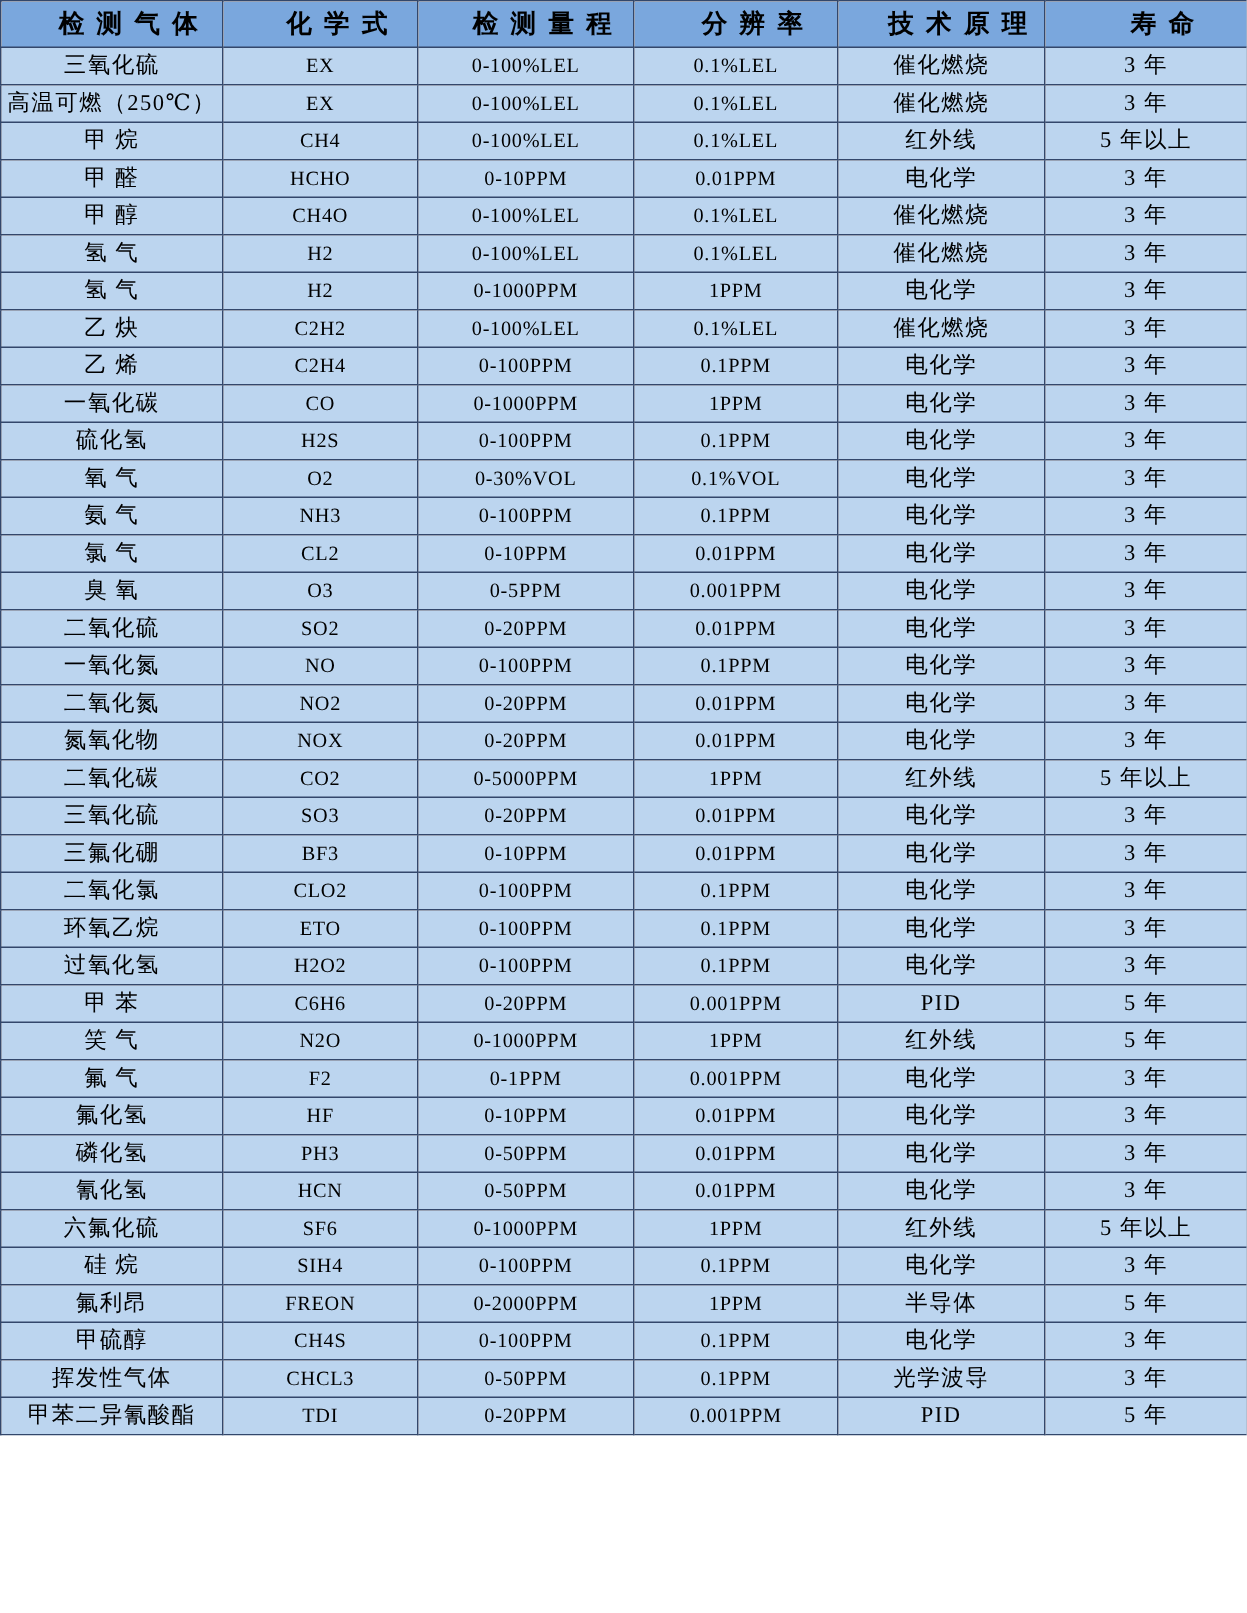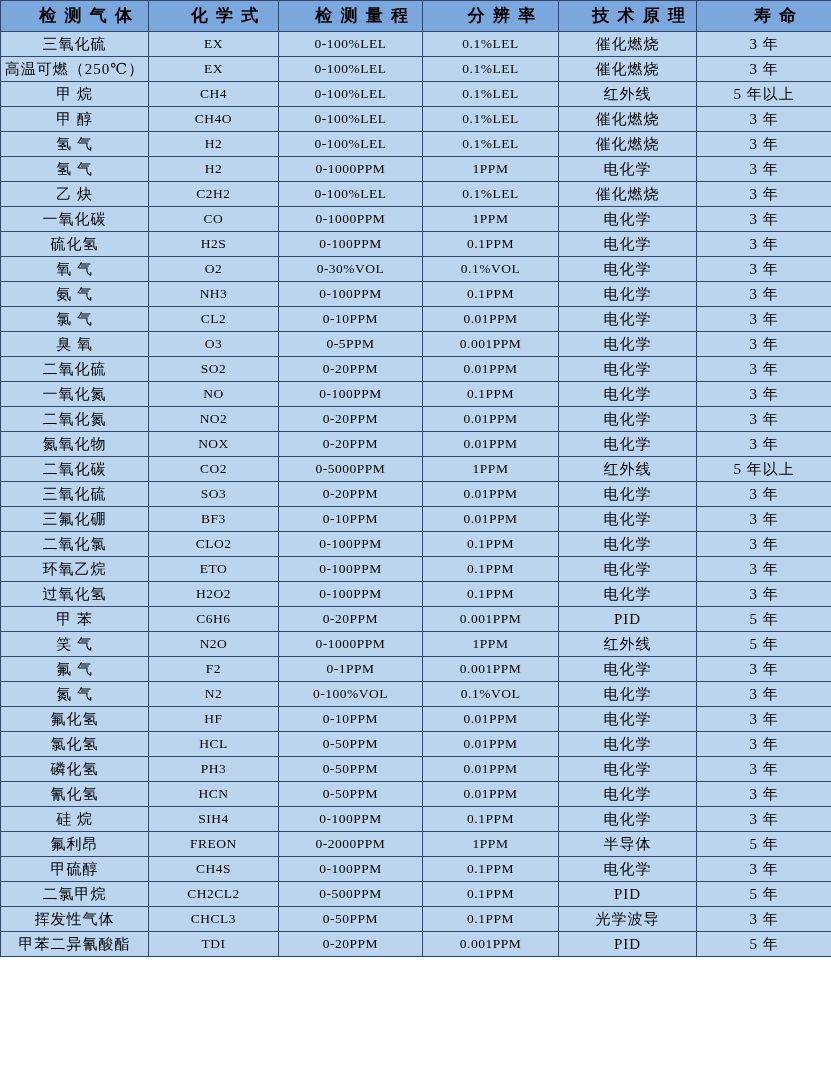--- a/index.html
+++ b/index.html
@@ -99,20 +99,28 @@
       </tr>
       <tr>
         <td class="cn">甲 烷</td>
         <td class="latin">CH4</td>
         <td class="latin">0-100%LEL</td>
         <td class="latin">0.1%LEL</td>
         <td class="cn">红外线</td>
         <td class="cn">5 年以上</td>
       </tr>
       <tr>
+        <td class="cn">甲 醛</td>
+        <td class="latin">HCHO</td>
+        <td class="latin">0-10PPM</td>
+        <td class="latin">0.01PPM</td>
+        <td class="cn">电化学</td>
+        <td class="cn">3 年</td>
+      </tr>
+      <tr>
         <td class="cn">甲 醇</td>
         <td class="latin">CH4O</td>
         <td class="latin">0-100%LEL</td>
         <td class="latin">0.1%LEL</td>
         <td class="cn">催化燃烧</td>
         <td class="cn">3 年</td>
       </tr>
       <tr>
         <td class="cn">氢 气</td>
         <td class="latin">H2</td>
@@ -128,20 +136,28 @@
         <td class="latin">1PPM</td>
         <td class="cn">电化学</td>
         <td class="cn">3 年</td>
       </tr>
       <tr>
         <td class="cn">乙 炔</td>
         <td class="latin">C2H2</td>
         <td class="latin">0-100%LEL</td>
         <td class="latin">0.1%LEL</td>
         <td class="cn">催化燃烧</td>
+        <td class="cn">3 年</td>
+      </tr>
+      <tr>
+        <td class="cn">乙 烯</td>
+        <td class="latin">C2H4</td>
+        <td class="latin">0-100PPM</td>
+        <td class="latin">0.1PPM</td>
+        <td class="cn">电化学</td>
         <td class="cn">3 年</td>
       </tr>
       <tr>
         <td class="cn">一氧化碳</td>
         <td class="latin">CO</td>
         <td class="latin">0-1000PPM</td>
         <td class="latin">1PPM</td>
         <td class="cn">电化学</td>
         <td class="cn">3 年</td>
       </tr>
@@ -283,60 +299,52 @@
       </tr>
       <tr>
         <td class="cn">氟 气</td>
         <td class="latin">F2</td>
         <td class="latin">0-1PPM</td>
         <td class="latin">0.001PPM</td>
         <td class="cn">电化学</td>
         <td class="cn">3 年</td>
       </tr>
       <tr>
-        <td class="cn">氮 气</td>
-        <td class="latin">N2</td>
-        <td class="latin">0-100%VOL</td>
-        <td class="latin">0.1%VOL</td>
-        <td class="cn">电化学</td>
-        <td class="cn">3 年</td>
-      </tr>
-      <tr>
         <td class="cn">氟化氢</td>
         <td class="latin">HF</td>
         <td class="latin">0-10PPM</td>
         <td class="latin">0.01PPM</td>
         <td class="cn">电化学</td>
         <td class="cn">3 年</td>
       </tr>
       <tr>
-        <td class="cn">氯化氢</td>
-        <td class="latin">HCL</td>
-        <td class="latin">0-50PPM</td>
-        <td class="latin">0.01PPM</td>
-        <td class="cn">电化学</td>
-        <td class="cn">3 年</td>
-      </tr>
-      <tr>
         <td class="cn">磷化氢</td>
         <td class="latin">PH3</td>
         <td class="latin">0-50PPM</td>
         <td class="latin">0.01PPM</td>
         <td class="cn">电化学</td>
         <td class="cn">3 年</td>
       </tr>
       <tr>
         <td class="cn">氰化氢</td>
         <td class="latin">HCN</td>
         <td class="latin">0-50PPM</td>
         <td class="latin">0.01PPM</td>
         <td class="cn">电化学</td>
         <td class="cn">3 年</td>
       </tr>
       <tr>
+        <td class="cn">六氟化硫</td>
+        <td class="latin">SF6</td>
+        <td class="latin">0-1000PPM</td>
+        <td class="latin">1PPM</td>
+        <td class="cn">红外线</td>
+        <td class="cn">5 年以上</td>
+      </tr>
+      <tr>
         <td class="cn">硅 烷</td>
         <td class="latin">SIH4</td>
         <td class="latin">0-100PPM</td>
         <td class="latin">0.1PPM</td>
         <td class="cn">电化学</td>
         <td class="cn">3 年</td>
       </tr>
       <tr>
         <td class="cn">氟利昂</td>
         <td class="latin">FREON</td>
@@ -345,28 +353,20 @@
         <td class="cn">半导体</td>
         <td class="cn">5 年</td>
       </tr>
       <tr>
         <td class="cn">甲硫醇</td>
         <td class="latin">CH4S</td>
         <td class="latin">0-100PPM</td>
         <td class="latin">0.1PPM</td>
         <td class="cn">电化学</td>
         <td class="cn">3 年</td>
-      </tr>
-      <tr>
-        <td class="cn">二氯甲烷</td>
-        <td class="latin">CH2CL2</td>
-        <td class="latin">0-500PPM</td>
-        <td class="latin">0.1PPM</td>
-        <td class="cn">PID</td>
-        <td class="cn">5 年</td>
       </tr>
       <tr>
         <td class="cn">挥发性气体</td>
         <td class="latin">CHCL3</td>
         <td class="latin">0-50PPM</td>
         <td class="latin">0.1PPM</td>
         <td class="cn">光学波导</td>
         <td class="cn">3 年</td>
       </tr>
       <tr>

